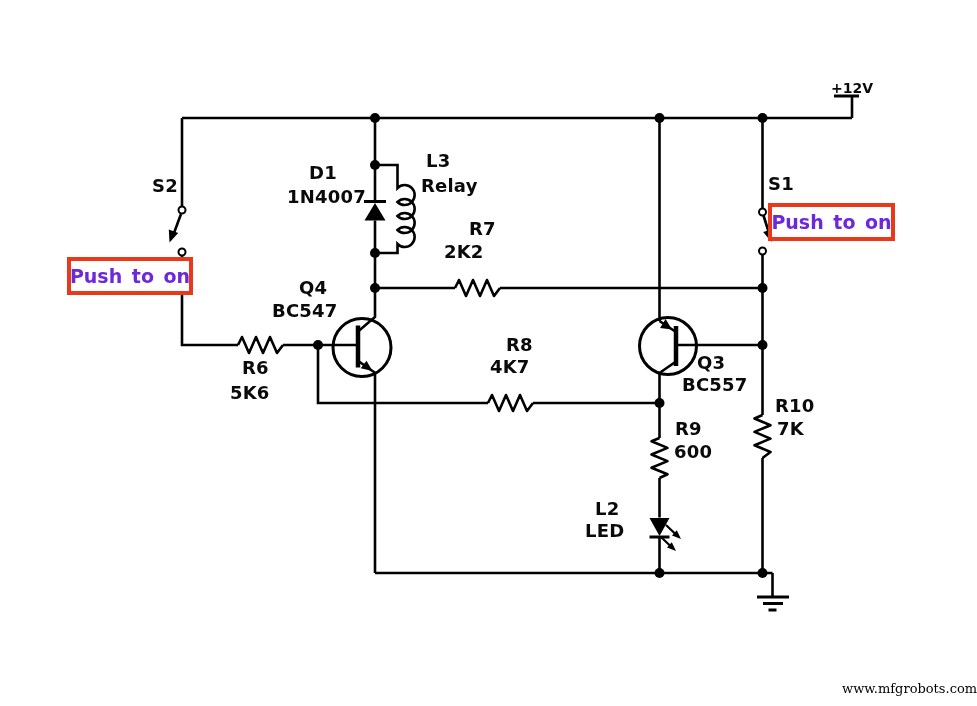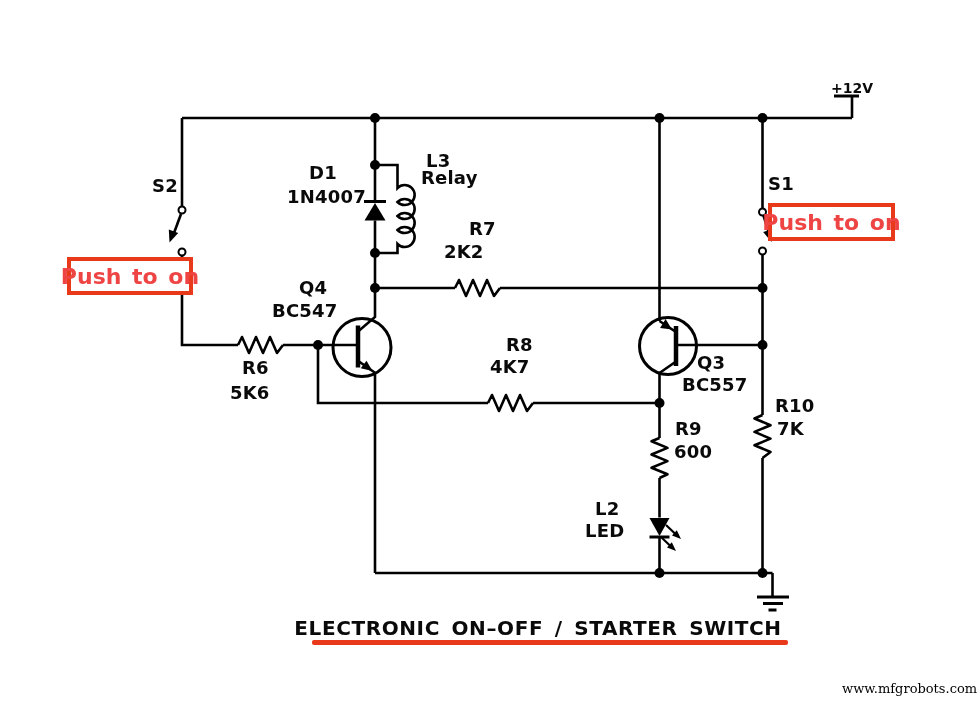--- a/index.html
+++ b/index.html
@@ -9,21 +9,21 @@
   }
   #circuit-svg{position:absolute;left:0;top:0;}
   .lbl{
     position:absolute;font-size:18px;font-weight:bold;line-height:1.05;
     white-space:nowrap;color:#0a0a0a;letter-spacing:0.2px;
   }
   .lbl.small{font-size:14px;font-weight:600;letter-spacing:0;}
   .push-box{
     position:absolute;border:4px solid var(--accent,#e8391b);background:#fff;
     display:flex;align-items:center;justify-content:center;
-    font-size:22px;font-weight:bold;word-spacing:3px;white-space:nowrap;color:#ef4444;
+    font-size:19px;font-weight:bold;word-spacing:3px;white-space:nowrap;color:#6d28d9;
   }
   .title-wrap{position:absolute;left:290px;top:616px;width:496px;text-align:center;}
   .title{
     font-size:20px;font-weight:bold;letter-spacing:0.6px;word-spacing:4px;
     white-space:nowrap;color:#0a0a0a;
   }
   .title-underline{
     position:absolute;left:22px;top:24px;width:476px;height:5px;
     background:var(--accent,#e8391b);border-radius:2px;
   }
@@ -163,21 +163,21 @@
   <div class="lbl" style="left:152px;top:177px">S2</div>
   <div class="lbl" style="left:768px;top:175px">S1</div>
 
   <div class="push-box" style="left:67px;top:257px;width:118px;height:30px">Push to on</div>
   <div class="push-box" style="left:768px;top:203px;width:119px;height:30px">Push to on</div>
 
   <div class="lbl" style="left:309px;top:164px">D1</div>
   <div class="lbl" style="left:287px;top:188px">1N4007</div>
 
   <div class="lbl" style="left:426px;top:152px">L3</div>
-  <div class="lbl" style="left:421px;top:169px">Relay</div>
+  <div class="lbl" style="left:421px;top:177px">Relay</div>
 
   <div class="lbl" style="left:469px;top:220px">R7</div>
   <div class="lbl" style="left:444px;top:243px">2K2</div>
 
   <div class="lbl" style="left:299px;top:279px">Q4</div>
   <div class="lbl" style="left:272px;top:302px">BC547</div>
 
   <div class="lbl" style="left:242px;top:359px">R6</div>
   <div class="lbl" style="left:230px;top:384px">5K6</div>
 
@@ -189,19 +189,15 @@
 
   <div class="lbl" style="left:675px;top:420px">R9</div>
   <div class="lbl" style="left:674px;top:443px">600</div>
 
   <div class="lbl" style="left:775px;top:397px">R10</div>
   <div class="lbl" style="left:777px;top:420px">7K</div>
 
   <div class="lbl" style="left:595px;top:500px">L2</div>
   <div class="lbl" style="left:585px;top:522px">LED</div>
 
-  <div class="title-wrap">
-    <div class="title">ELECTRONIC ON–OFF / STARTER SWITCH</div>
-    <div class="title-underline"></div>
-  </div>
 
   <div class="watermark">www.mfgrobots.com</div>
 </div>
 
 </body></html>

